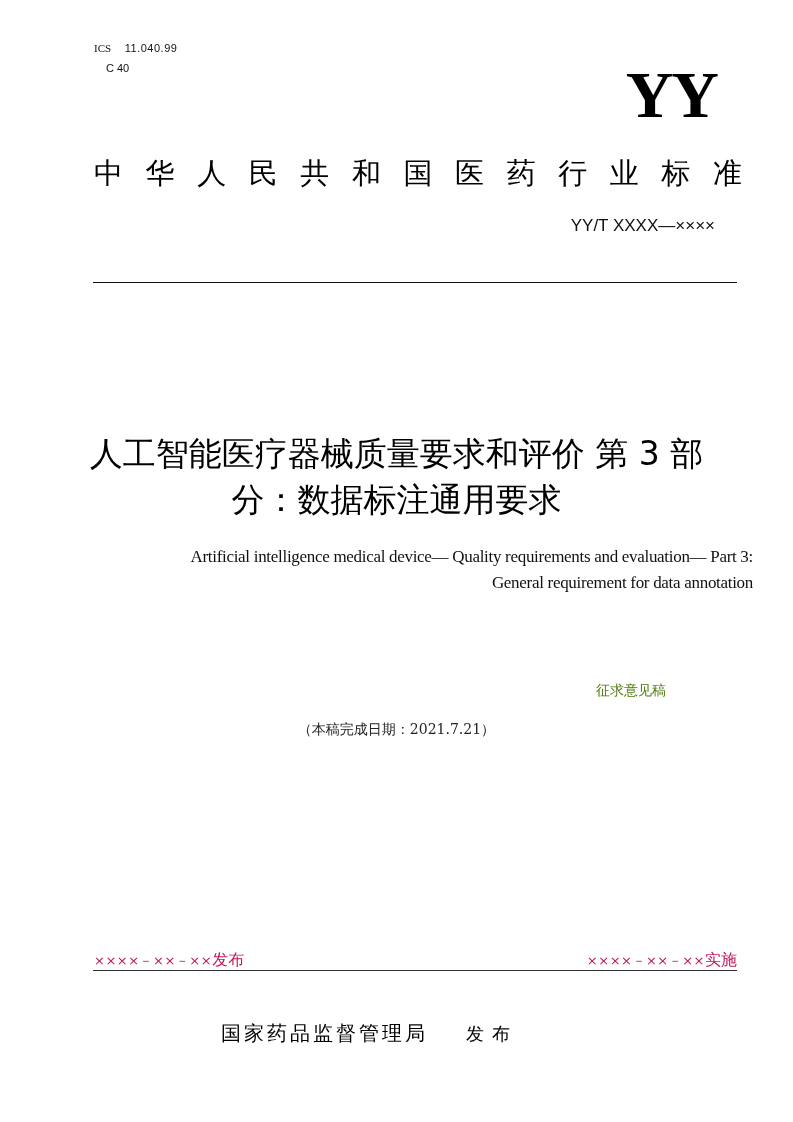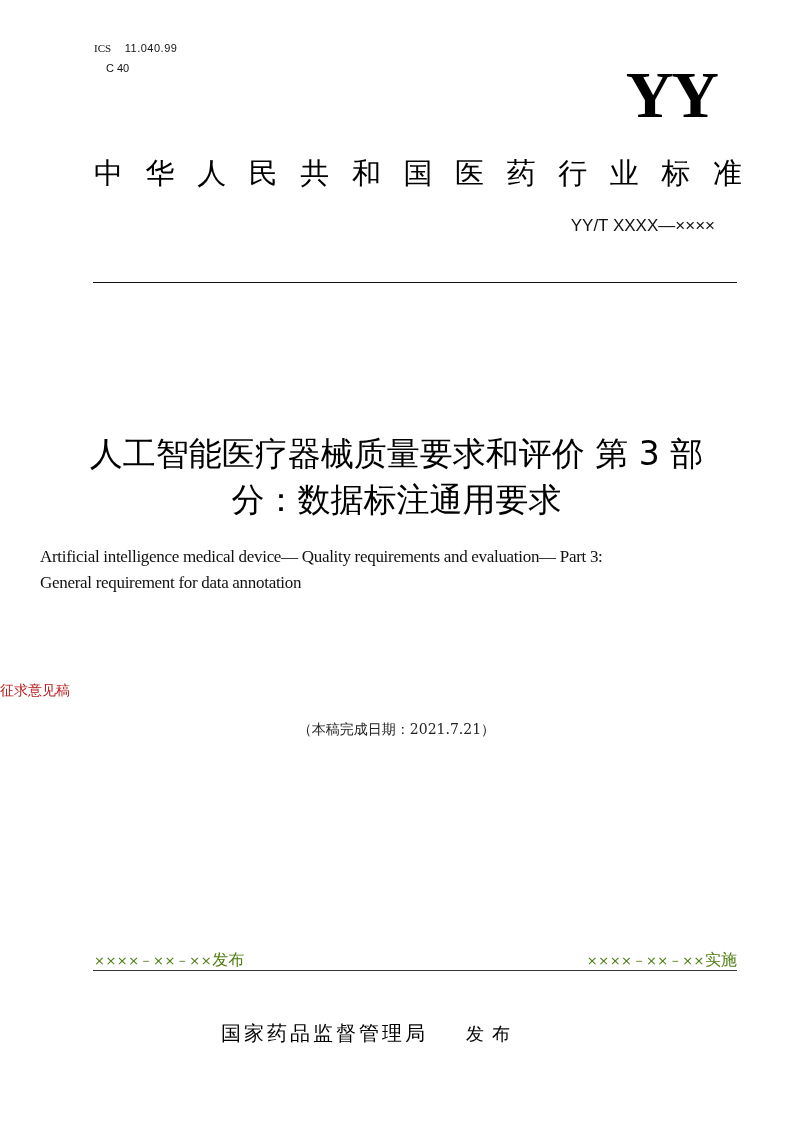--- a/index.html
+++ b/index.html
@@ -81,33 +81,33 @@
       color: #000;
     }
 
     .title-en {
       left: 40px;
       width: 713px;
       top: 544px;
       font-family: "Liberation Serif", "DejaVu Serif", serif;
       font-size: 17px;
       line-height: 26px;
-      text-align: left;
+      text-align: right;
       color: #111;
       letter-spacing: -0.3px;
     }
 
     .draft-label {
       left: 0;
       width: 666px;
       top: 680px;
-      text-align: left;
+      text-align: right;
       font-size: 14px;
       line-height: 20px;
-      color: #b91c1c;
+      color: #4d7c0f;
       font-family: "DejaVu Serif", "Liberation Serif", serif;
     }
     .draft-date {
       left: 0;
       width: 793px;
       top: 720px;
       text-align: center;
       font-size: 14px;
       line-height: 18px;
       color: #222;
@@ -115,21 +115,21 @@
     }
 
     .dates-row {
       left: 94px;
       width: 643px;
       top: 949px;
       display: flex;
       justify-content: space-between;
       font-size: 16px;
       line-height: 22px;
-      color: #4d7c0f;
+      color: #be185d;
     }
     .dates-row .x { font-size: 13px; letter-spacing: 0.5px; }
     .rule-bottom {
       left: 93px;
       width: 644px;
       top: 970px;
       height: 0;
       border-top: 1.5px solid #333;
     }
 

